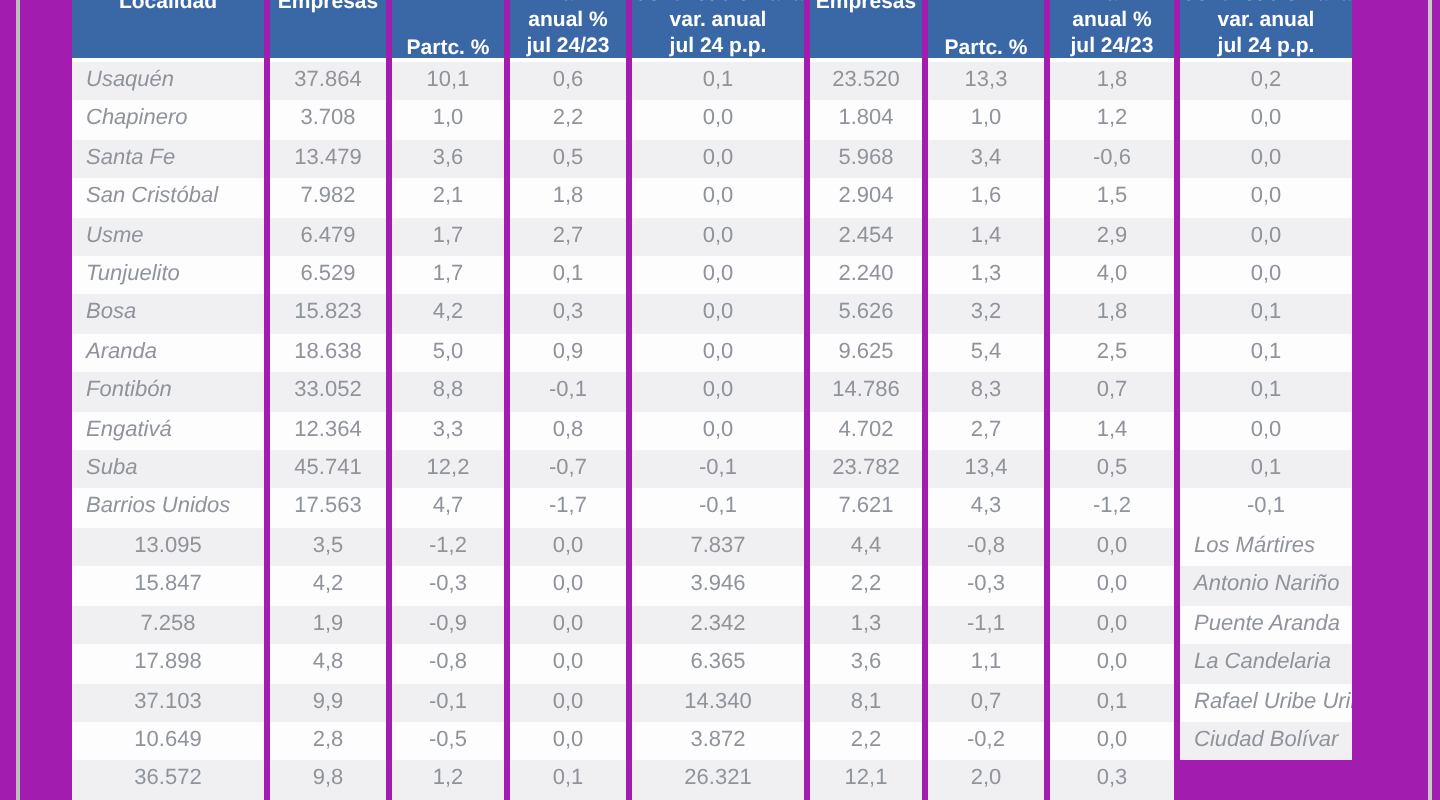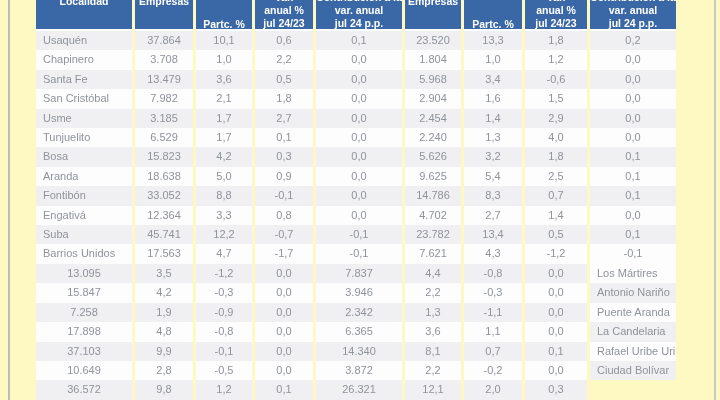--- a/index.html
+++ b/index.html
@@ -8,21 +8,21 @@
     width: 720px;
     height: 400px;
     overflow: hidden;
     background: #ffffff;
     font-family: "Liberation Sans", sans-serif;
   }
   .page {
     position: relative;
     width: 720px;
     height: 400px;
-    background: #fef9c3;
+    background: #a21caf;
     overflow: hidden;
   }
   .edge-line {
     position: absolute;
     top: 0;
     bottom: 0;
     width: 2px;
     background: #bcbcbc;
   }
   .edge-left  { left: 8px; }
@@ -67,20 +67,21 @@
     font-size: 11px;
     color: #8f939a;
     text-align: center;
     white-space: nowrap;
     overflow: hidden;
     box-sizing: border-box;
   }
   .bcell.name {
     text-align: left;
     padding-left: 7px;
+    font-style: italic;
   }
   .row-odd  { background: #f0f0f2; }
   .row-even { background: #fdfdfe; }
 </style>
 </head>
 <body>
 
 <div class="page">
   <div class="edge-line edge-left"></div>
   <div class="edge-line edge-right"></div>
@@ -152,21 +153,21 @@
       <div class="bcell name row-even">San Cristóbal</div>
       <div class="bcell row-even">7.982</div>
       <div class="bcell row-even">2,1</div>
       <div class="bcell row-even">1,8</div>
       <div class="bcell row-even">0,0</div>
       <div class="bcell row-even">2.904</div>
       <div class="bcell row-even">1,6</div>
       <div class="bcell row-even">1,5</div>
       <div class="bcell row-even">0,0</div>
       <div class="bcell name row-odd">Usme</div>
-      <div class="bcell row-odd">3.185</div>
+      <div class="bcell row-odd">6.479</div>
       <div class="bcell row-odd">1,7</div>
       <div class="bcell row-odd">2,7</div>
       <div class="bcell row-odd">0,0</div>
       <div class="bcell row-odd">2.454</div>
       <div class="bcell row-odd">1,4</div>
       <div class="bcell row-odd">2,9</div>
       <div class="bcell row-odd">0,0</div>
       <div class="bcell name row-even">Tunjuelito</div>
       <div class="bcell row-even">6.529</div>
       <div class="bcell row-even">1,7</div>

